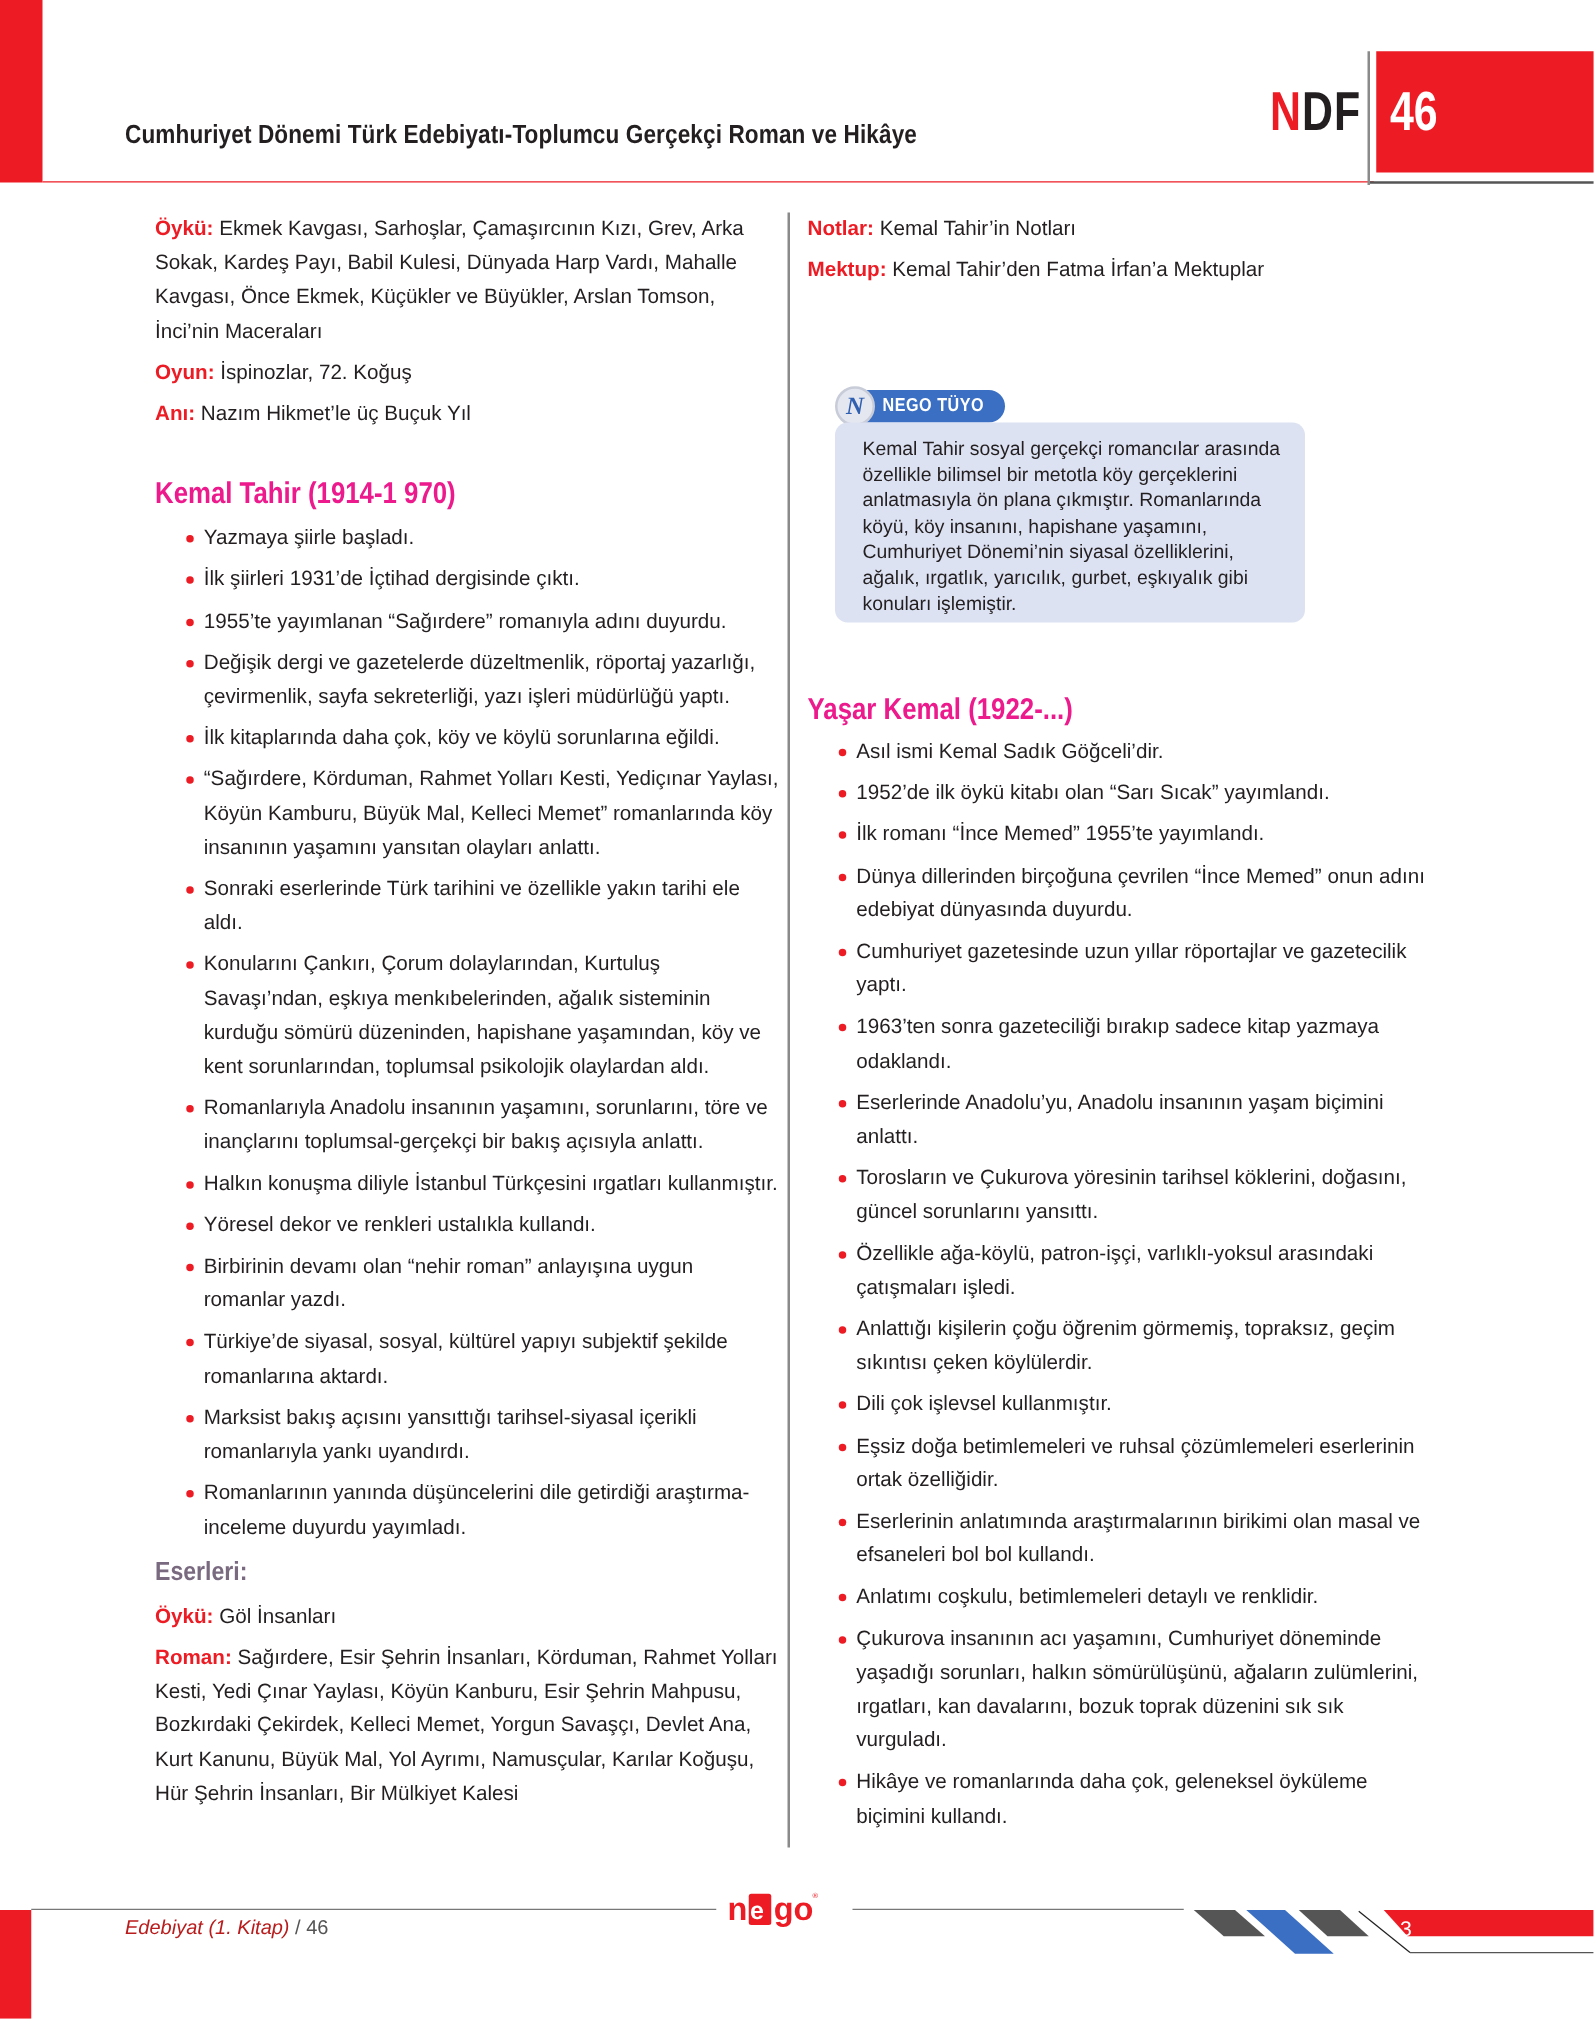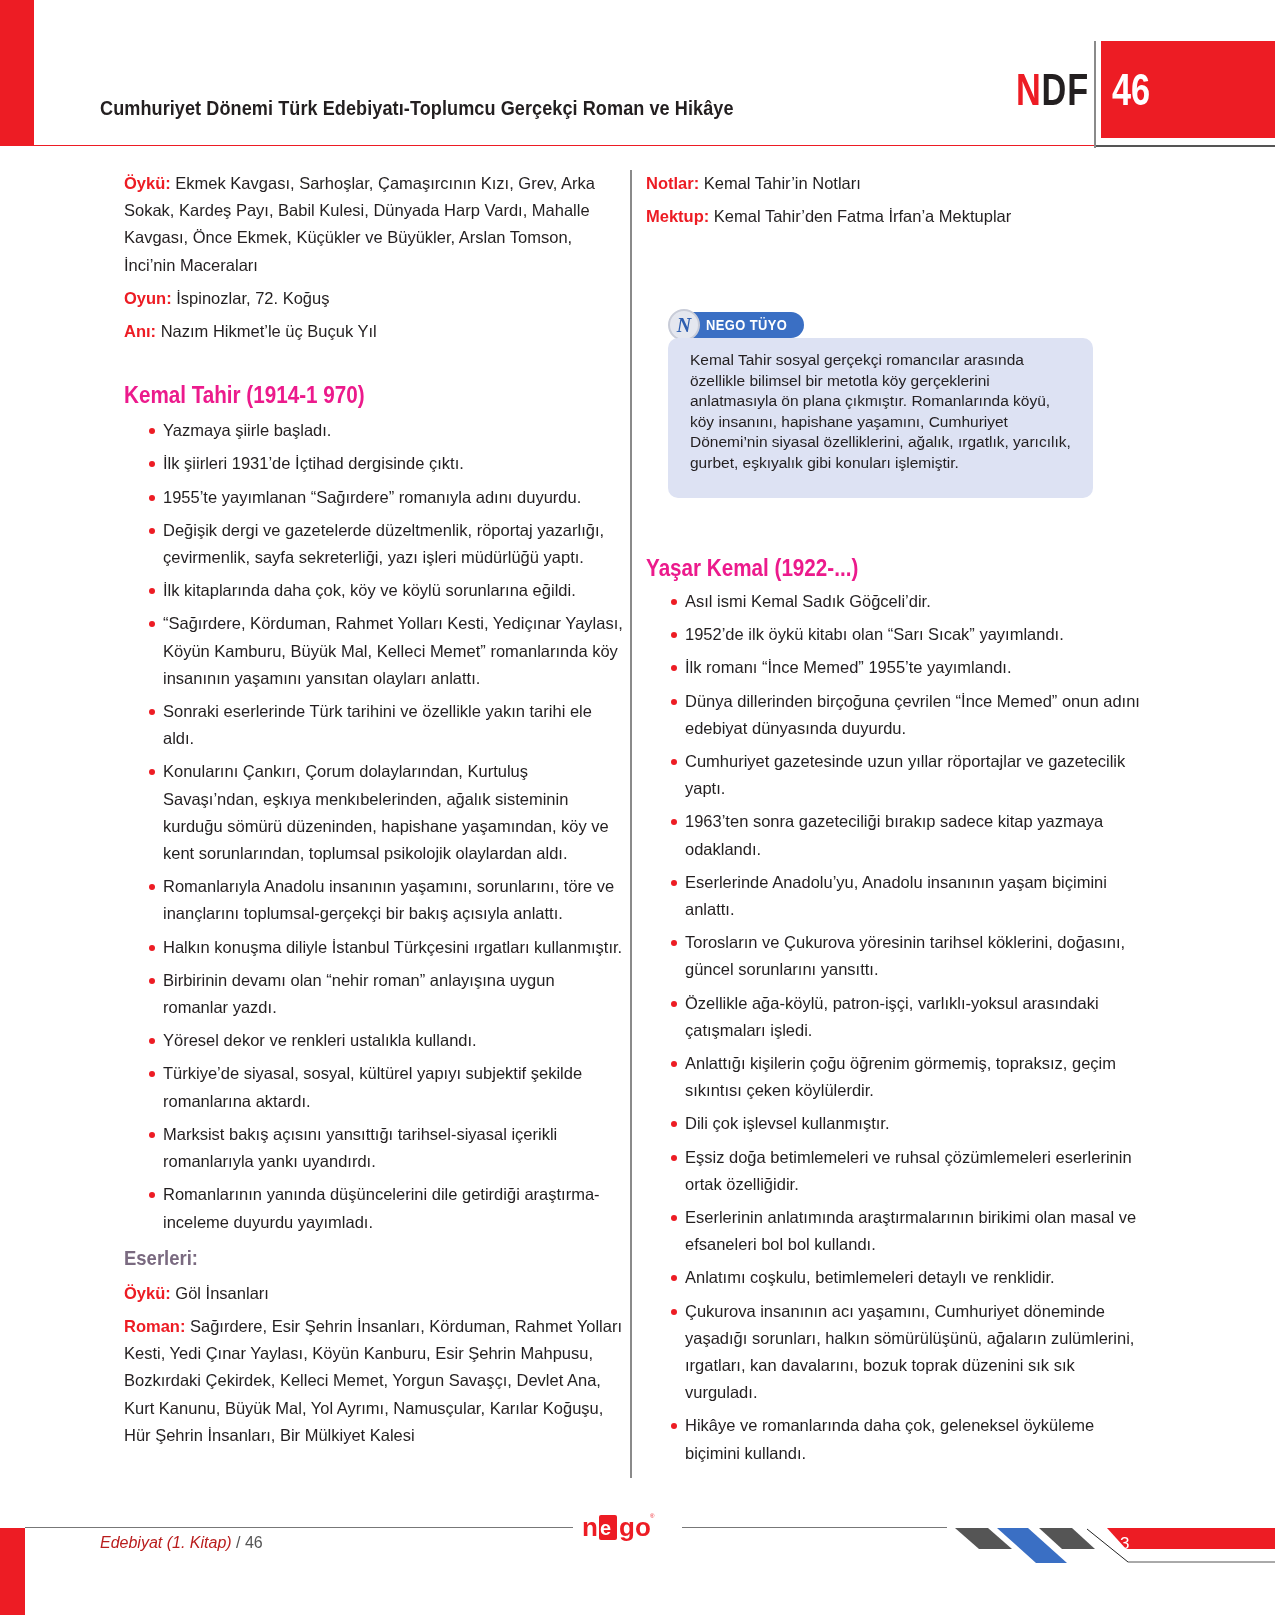--- a/index.html
+++ b/index.html
@@ -34,21 +34,21 @@
   ul.bullets { list-style: none; padding-left: 39px; }
   ul.bullets li { position: relative; margin-bottom: 6px; }
   ul.bullets li::before { content: ""; position: absolute; left: -14px; top: 11px; width: 6px; height: 6px; border-radius: 50%; background: #ed1c24; }
 
   .subhead { font-weight: bold; font-size: 21px; color: #7a6a80; transform: scaleX(0.88); transform-origin: left center; margin-top: 8px; margin-bottom: 8px; white-space: nowrap; line-height: 28px; }
 
   .tip-badge { position: absolute; left: 676px; top: 312px; height: 26px; width: 128px; background: #3a6fc4; border-radius: 0 13px 13px 0; }
   .tip-badge-circle { position: absolute; left: 668px; top: 309px; width: 32px; height: 32px; border-radius: 50%; background: #e4e7ef; border: 2px solid #c8ccd8; display: flex; align-items: center; justify-content: center; }
   .tip-badge-circle span { font-family: "Liberation Serif", serif; font-style: italic; font-weight: bold; color: #2f5fb0; font-size: 20px; line-height: 20px; }
   .tip-badge-text { position: absolute; left: 706px; top: 316px; color: #ffffff; font-weight: bold; font-size: 15px; transform: scaleX(0.86); transform-origin: left center; letter-spacing: 0.5px; white-space: nowrap; }
-  .tip-box { position: absolute; left: 668px; top: 338px; width: 425px; height: 160px; background: #dde2f3; border-radius: 10px; padding: 12px 20px 10px 22px; font-size: 15.5px; line-height: 20.6px; color: #231f20; }
+  .tip-box { position: absolute; left: 668px; top: 338px; width: 376px; height: 160px; background: #dde2f3; border-radius: 10px; padding: 12px 20px 10px 22px; font-size: 15.5px; line-height: 20.6px; color: #231f20; }
 
   .yasar-block { position: absolute; left: 646px; top: 552px; width: 500px; font-size: 16.5px; line-height: 27.2px; }
 
   .footer-rule-left { position: absolute; left: 25px; top: 1527px; width: 548px; height: 1px; background: #777; }
   .footer-rule-mid { position: absolute; left: 682px; top: 1527px; width: 265px; height: 1px; background: #777; }
   .footer-book { position: absolute; left: 100px; top: 1534px; font-size: 16px; color: #555; }
   .footer-book i { font-style: italic; color: #b91c1c; }
   .footer-logo { position: absolute; left: 578px; top: 1506px; width: 80px; height: 38px; }
   .footer-stripes { position: absolute; left: 950px; top: 1527px; width: 325px; height: 40px; }
   .footer-page { position: absolute; left: 1120px; top: 1534px; color: #ffffff; font-size: 17px; }
@@ -80,22 +80,22 @@
     <li>Yazmaya şiirle başladı.</li>
     <li>İlk şiirleri 1931’de İçtihad dergisinde çıktı.</li>
     <li>1955’te yayımlanan “Sağırdere” romanıyla adını duyurdu.</li>
     <li>Değişik dergi ve gazetelerde düzeltmenlik, röportaj yazarlığı, çevirmenlik, sayfa sekreterliği, yazı işleri müdürlüğü yaptı.</li>
     <li>İlk kitaplarında daha çok, köy ve köylü sorunlarına eğildi.</li>
     <li>“Sağırdere, Körduman, Rahmet Yolları Kesti, Yediçınar Yaylası, Köyün Kamburu, Büyük Mal, Kelleci Memet” romanlarında köy insanının yaşamını yansıtan olayları anlattı.</li>
     <li>Sonraki eserlerinde Türk tarihini ve özellikle yakın tarihi ele aldı.</li>
     <li>Konularını Çankırı, Çorum dolaylarından, Kurtuluş Savaşı’ndan, eşkıya menkıbelerinden, ağalık sisteminin kurduğu sömürü düzeninden, hapishane yaşamından, köy ve kent sorunlarından, toplumsal psikolojik olaylardan aldı.</li>
     <li>Romanlarıyla Anadolu insanının yaşamını, sorunlarını, töre ve inançlarını toplumsal-gerçekçi bir bakış açısıyla anlattı.</li>
     <li>Halkın konuşma diliyle İstanbul Türkçesini ırgatları kullanmıştır.</li>
+    <li>Yöresel dekor ve renkleri ustalıkla kullandı.</li>
     <li>Birbirinin devamı olan “nehir roman” anlayışına uygun romanlar yazdı.</li>
-    <li>Yöresel dekor ve renkleri ustalıkla kullandı.</li>
     <li>Türkiye’de siyasal, sosyal, kültürel yapıyı subjektif şekilde romanlarına aktardı.</li>
     <li>Marksist bakış açısını yansıttığı tarihsel-siyasal içerikli romanlarıyla yankı uyandırdı.</li>
     <li>Romanlarının yanında düşüncelerini dile getirdiği araştırma-inceleme duyurdu yayımladı.</li>
   </ul>
 
   <h3 class="subhead">Eserleri:</h3>
   <p class="para"><span class="lbl">Öykü:</span><span> Göl İnsanları</span></p>
   <p class="para"><span class="lbl">Roman:</span><span> Sağırdere, Esir Şehrin İnsanları, Körduman, Rahmet Yolları Kesti, Yedi Çınar Yaylası, Köyün Kanburu, Esir Şehrin Mahpusu, Bozkırdaki Çekirdek, Kelleci Memet, Yorgun Savaşçı, Devlet Ana, Kurt Kanunu, Büyük Mal, Yol Ayrımı, Namusçular, Karılar Koğuşu, Hür Şehrin İnsanları, Bir Mülkiyet Kalesi</span></p>
 </div>
 

